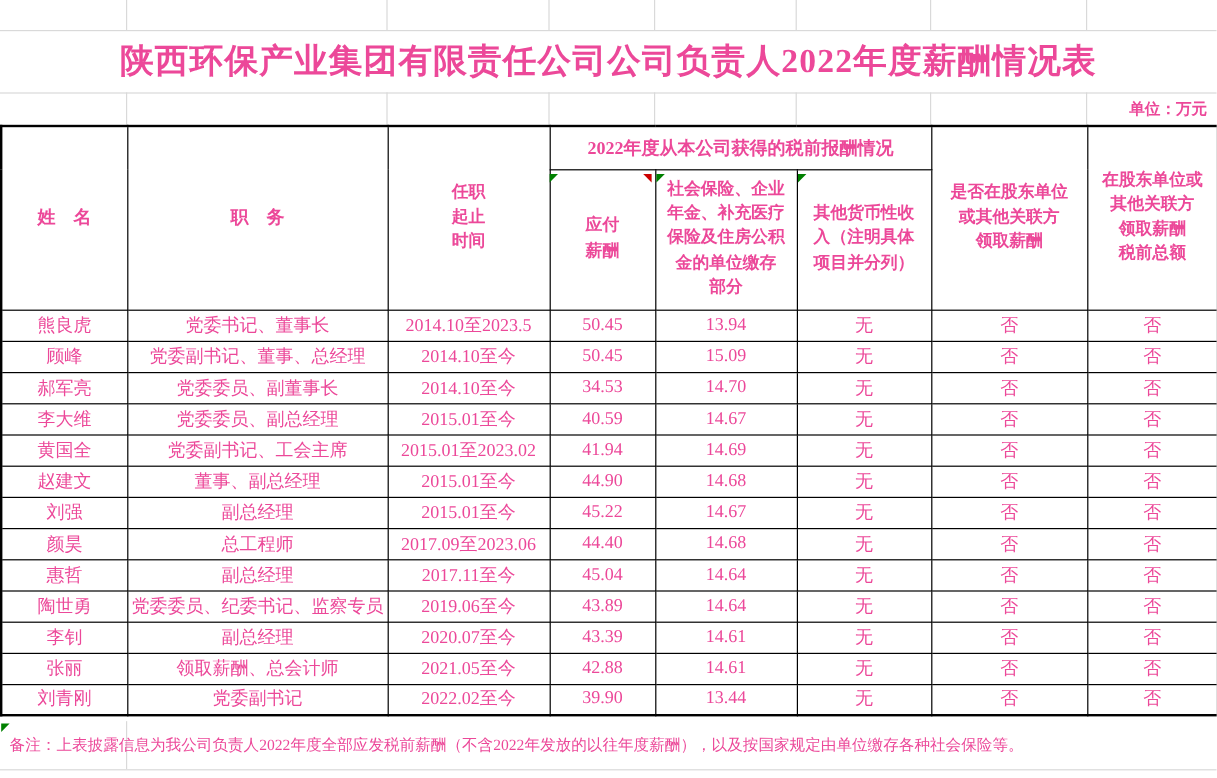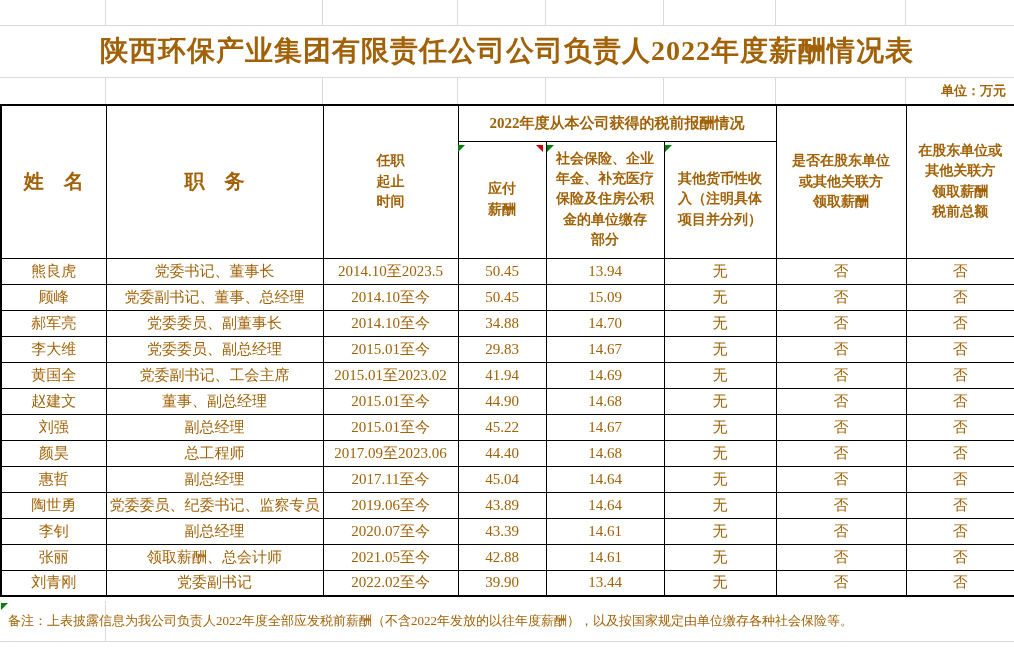--- a/index.html
+++ b/index.html
@@ -1,18 +1,18 @@
 <!DOCTYPE html>
 <html><head>
 <meta charset="utf-8">
 <style>
   html,body{margin:0;padding:0;background:#ffffff;}
   #sheet{
     position:relative;width:1014px;height:648px;background:#fff;overflow:hidden;
-    font-family:"Liberation Serif","DejaVu Serif",serif;color:#a16207;
+    font-family:"Liberation Serif","DejaVu Serif",serif;color:#ec4899;
   }
   
   .gl{position:absolute;background:#d9d9d9;}
   .gl.h{height:1px;}
   .gl.v{width:1px;}
   
   #title-cell{
     position:absolute;left:0;top:25px;width:1014px;height:52px;
     display:flex;align-items:center;justify-content:center;
     font-size:28px;font-weight:bold;letter-spacing:1px;white-space:nowrap;
@@ -24,21 +24,21 @@
   
   table#salary-table{
     position:absolute;left:0;top:104px;width:1014px;
     border-collapse:collapse;table-layout:fixed;
     border:2px solid #000;
   }
   #salary-table td{
     border:1px solid #000;text-align:center;vertical-align:middle;
     padding:0 2px;overflow:hidden;
   }
-  #salary-table .hd{font-weight:bold;font-size:20px;}
+  #salary-table .hd{font-weight:bold;font-size:15px;}
   #salary-table .hd-small{font-weight:bold;font-size:14px;line-height:1.45;}
   .ml{white-space:pre-line;}
   .r-group{height:36px;}
   .r-sub{height:117px;}
   .r-data{height:26px;padding-left:13px;}
   #salary-table .dcell{font-size:15px;white-space:nowrap;}
   
   .tri{position:absolute;width:0;height:0;}
   .tri-green-tl{border-top:7px solid #008000;border-right:7px solid transparent;}
   .tri-red-tr{border-top:7px solid #cc0000;border-left:7px solid transparent;}
@@ -134,31 +134,31 @@
       <td class="dcell">50.45</td>
       <td class="dcell">15.09</td>
       <td class="dcell">无</td>
       <td class="dcell">否</td>
       <td class="dcell">否</td>
     </tr>
         <tr class="r-data">
       <td class="dcell">郝军亮</td>
       <td class="dcell">党委委员、副董事长</td>
       <td class="dcell">2014.10至今</td>
-      <td class="dcell">34.88</td>
+      <td class="dcell">34.53</td>
       <td class="dcell">14.70</td>
       <td class="dcell">无</td>
       <td class="dcell">否</td>
       <td class="dcell">否</td>
     </tr>
         <tr class="r-data">
       <td class="dcell">李大维</td>
       <td class="dcell">党委委员、副总经理</td>
       <td class="dcell">2015.01至今</td>
-      <td class="dcell">29.83</td>
+      <td class="dcell">40.59</td>
       <td class="dcell">14.67</td>
       <td class="dcell">无</td>
       <td class="dcell">否</td>
       <td class="dcell">否</td>
     </tr>
         <tr class="r-data">
       <td class="dcell">黄国全</td>
       <td class="dcell">党委副书记、工会主席</td>
       <td class="dcell">2015.01至2023.02</td>
       <td class="dcell">41.94</td>

